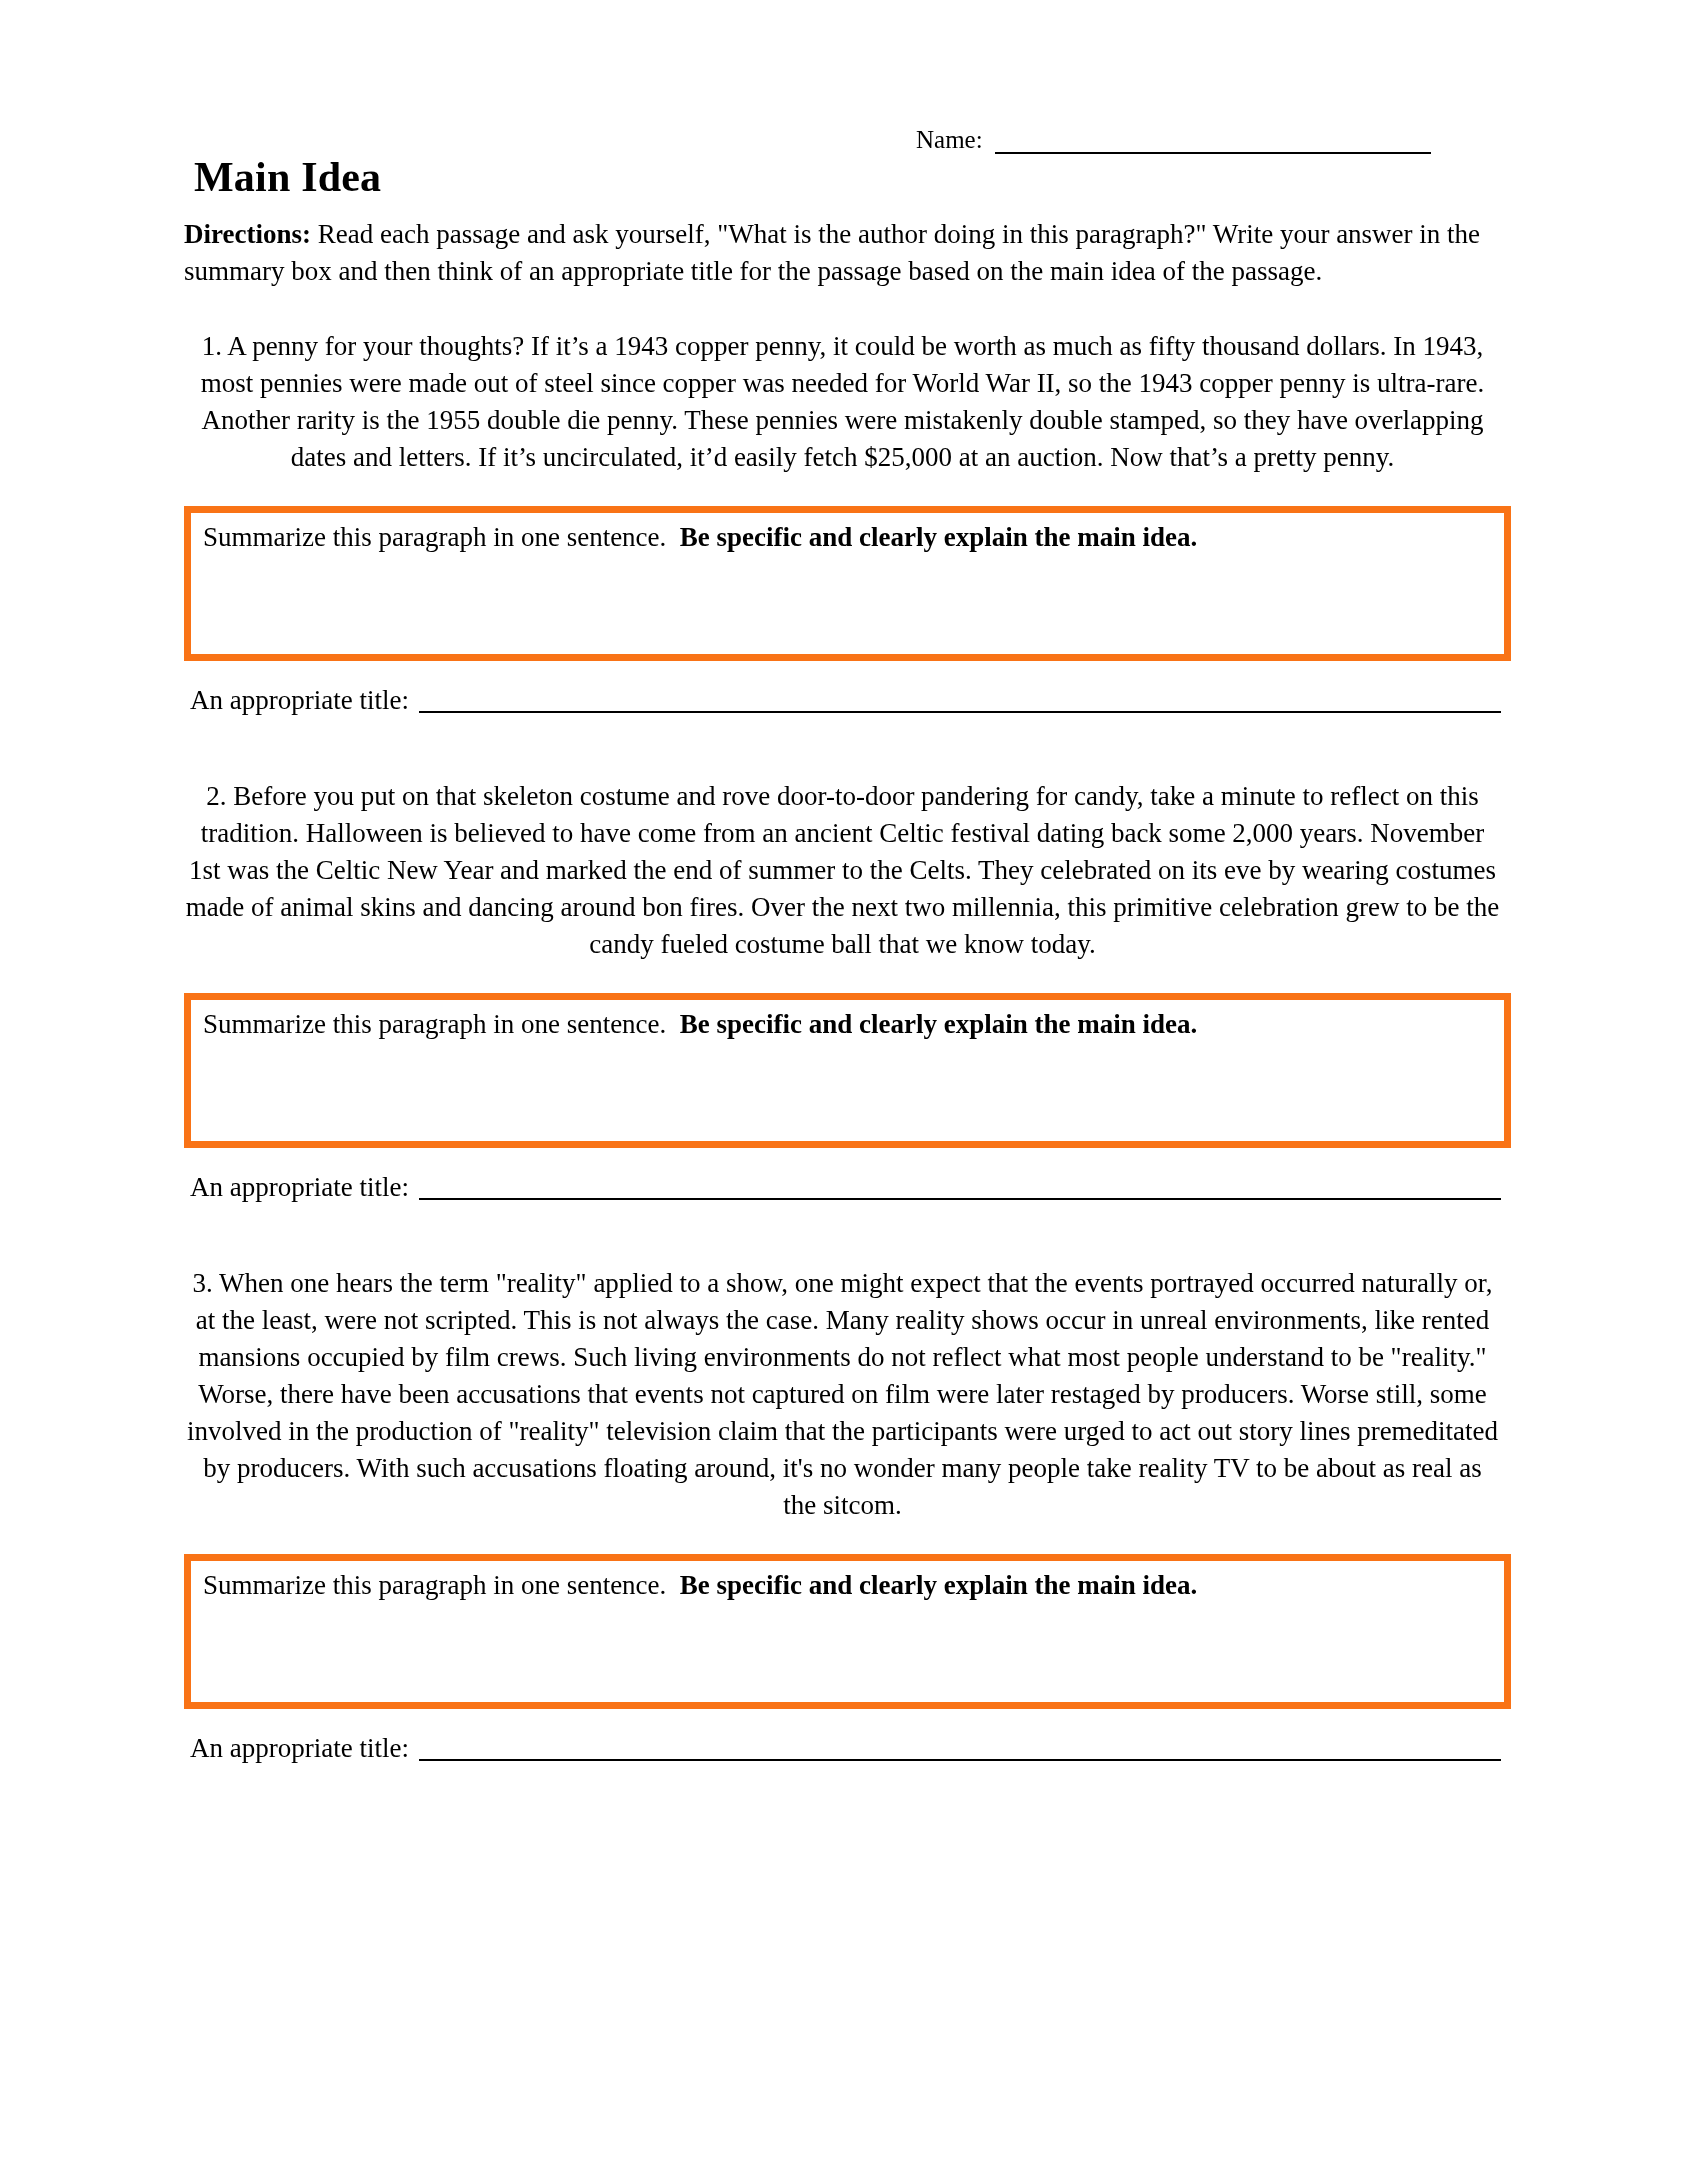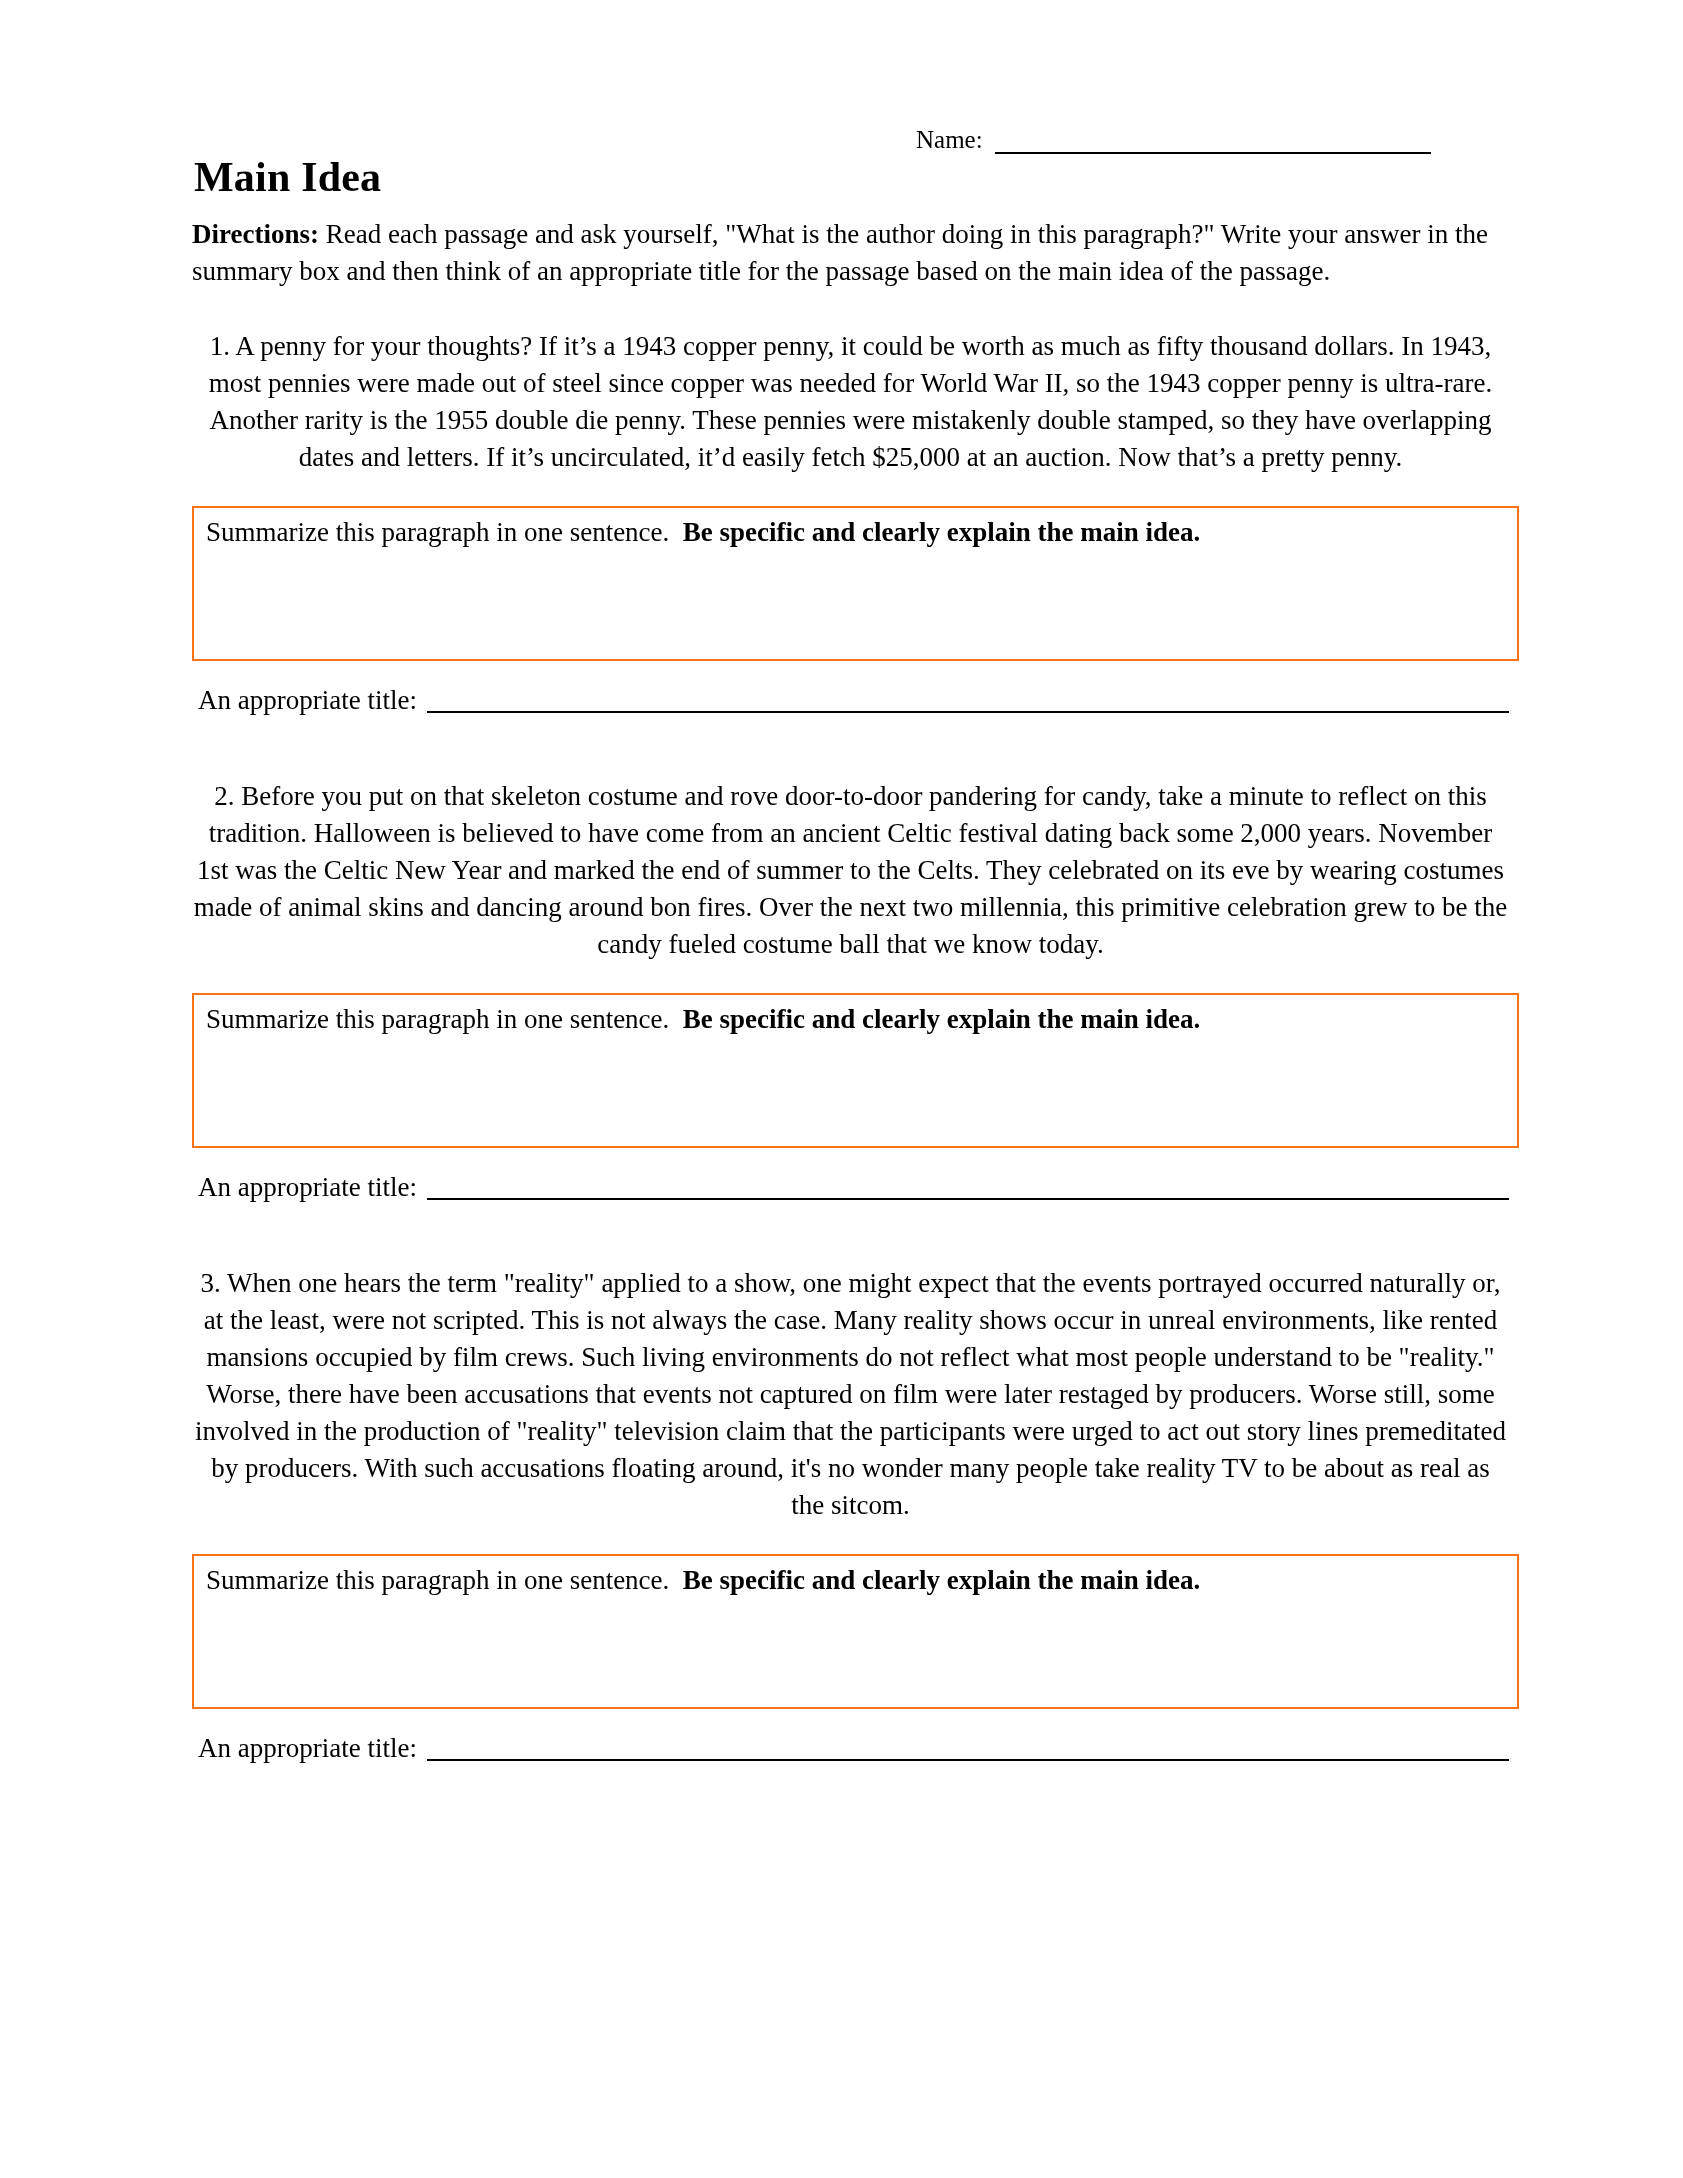--- a/index.html
+++ b/index.html
@@ -53,21 +53,21 @@
     left: 194px;
     font-size: 42px;
     font-weight: bold;
     letter-spacing: 0.2px;
   }
 
   
   .content {
     position: absolute;
     top: 216px;
-    left: 192px;
+    left: 184px;
     width: 1317px;
   }
 
   .directions {
     font-size: 27px;
     line-height: 37px;
     text-align: left;
     margin: 0;
   }
   .directions b { font-weight: bold; }
@@ -83,21 +83,21 @@
   .gap-after-directions { height: 38px; }
   .gap-before-box { height: 30px; }
   .gap-after-box { height: 26px; }
   .gap-after-title-line { height: 61px; }
 
   
   .summary-box {
     box-sizing: border-box;
     width: 1327px;
     height: 155px;
-    border: 2px solid #f97316;
+    border: 7px solid #f97316;
     padding: 7px 12px 0 12px;
   }
   .summary-box-text {
     font-size: 27px;
     line-height: 34px;
     white-space: nowrap;
   }
   .summary-box-text .bold { font-weight: bold; }
 
   

